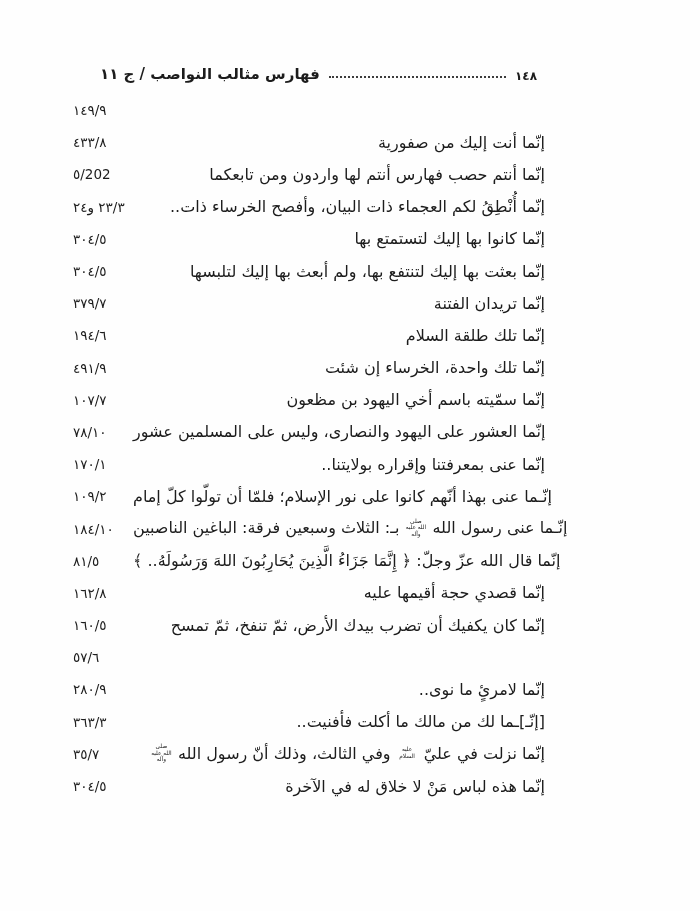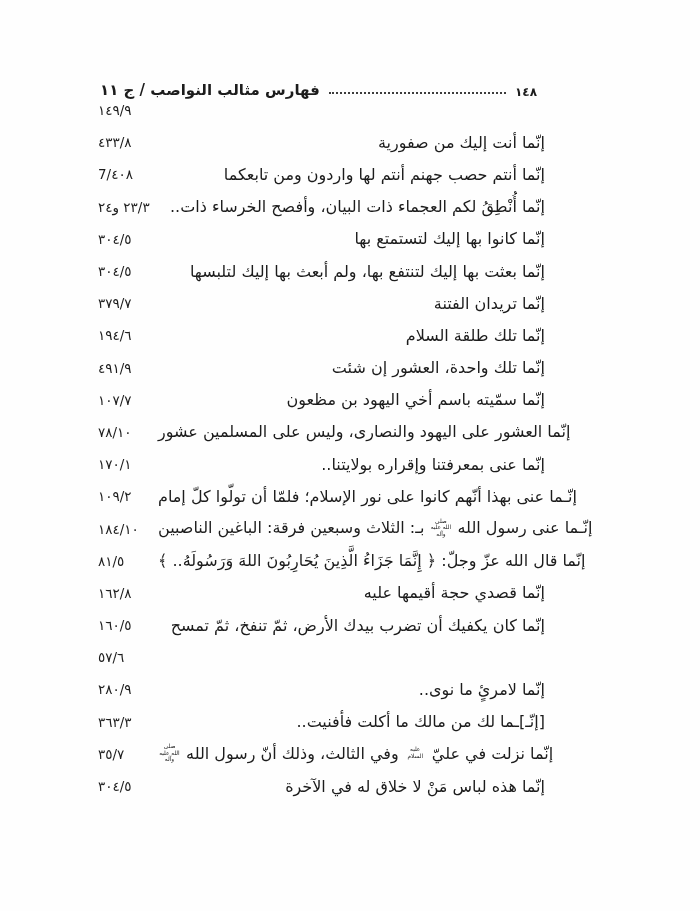--- a/index.html
+++ b/index.html
@@ -15,21 +15,21 @@
   .page{
     position:relative;
     width:700px;height:911px;
     background:var(--paper);
     color:var(--ink);
     overflow:hidden;
   }
   
   .running-head{
     position:absolute;
-    left:100px; right:163px; top:72px;
+    left:100px; right:163px; top:56px;
     height:27px;
     display:flex;
     align-items:flex-end;
   }
   .head-title{
     direction:rtl;
     white-space:nowrap;
     font-size:15px;
     font-weight:bold;
     letter-spacing:0;
@@ -50,21 +50,20 @@
   .entries{
     position:absolute;
     left:73px; right:155px; top:94px;
   }
   .entry-row{
     height:32.2px;
     display:flex;
     flex-direction:row;
     justify-content:space-between;
     align-items:center;
-    margin-left:25px;
   }
   .entry-ref{
     direction:rtl;
     font-size:13.5px;
     white-space:nowrap;
     flex:0 0 auto;
     min-width:60px;
     text-align:left;
   }
   .entry-text{
@@ -101,22 +100,22 @@
   <div class="entries">
       <div class="entry-row">
         <span class="entry-ref">١٤٩/٩</span>
         <span class="entry-text"></span>
       </div>
       <div class="entry-row">
         <span class="entry-ref">٤٣٣/٨</span>
         <span class="entry-text"><span>إنّما أنت إليك من صفورية</span></span>
       </div>
       <div class="entry-row">
-        <span class="entry-ref">٤٠٨/7</span>
-        <span class="entry-text"><span>إنّما أنتم حصب جهنم أنتم لها واردون ومن تابعكما</span></span>
+        <span class="entry-ref">202/٥</span>
+        <span class="entry-text"><span>إنّما أنتم حصب فهارس أنتم لها واردون ومن تابعكما</span></span>
       </div>
       <div class="entry-row">
         <span class="entry-ref">٢٣/٣ و٢٤</span>
         <span class="entry-text"><span>إنّما أُنْطِقُ لكم العجماء ذات البيان، وأفصح الخرساء ذات..</span></span>
       </div>
       <div class="entry-row">
         <span class="entry-ref">٣٠٤/٥</span>
         <span class="entry-text"><span>إنّما كانوا بها إليك لتستمتع بها</span></span>
       </div>
       <div class="entry-row">
@@ -126,21 +125,21 @@
       <div class="entry-row">
         <span class="entry-ref">٣٧٩/٧</span>
         <span class="entry-text"><span>إنّما تريدان الفتنة</span></span>
       </div>
       <div class="entry-row">
         <span class="entry-ref">١٩٤/٦</span>
         <span class="entry-text"><span>إنّما تلك طلقة السلام</span></span>
       </div>
       <div class="entry-row">
         <span class="entry-ref">٤٩١/٩</span>
-        <span class="entry-text"><span>إنّما تلك واحدة، العشور إن شئت</span></span>
+        <span class="entry-text"><span>إنّما تلك واحدة، الخرساء إن شئت</span></span>
       </div>
       <div class="entry-row">
         <span class="entry-ref">١٠٧/٧</span>
         <span class="entry-text"><span>إنّما سمّيته باسم أخي اليهود بن مظعون</span></span>
       </div>
       <div class="entry-row">
         <span class="entry-ref">٧٨/١٠</span>
         <span class="entry-text"><span>إنّما العشور على اليهود والنصارى، وليس على المسلمين عشور</span></span>
       </div>
       <div class="entry-row">

